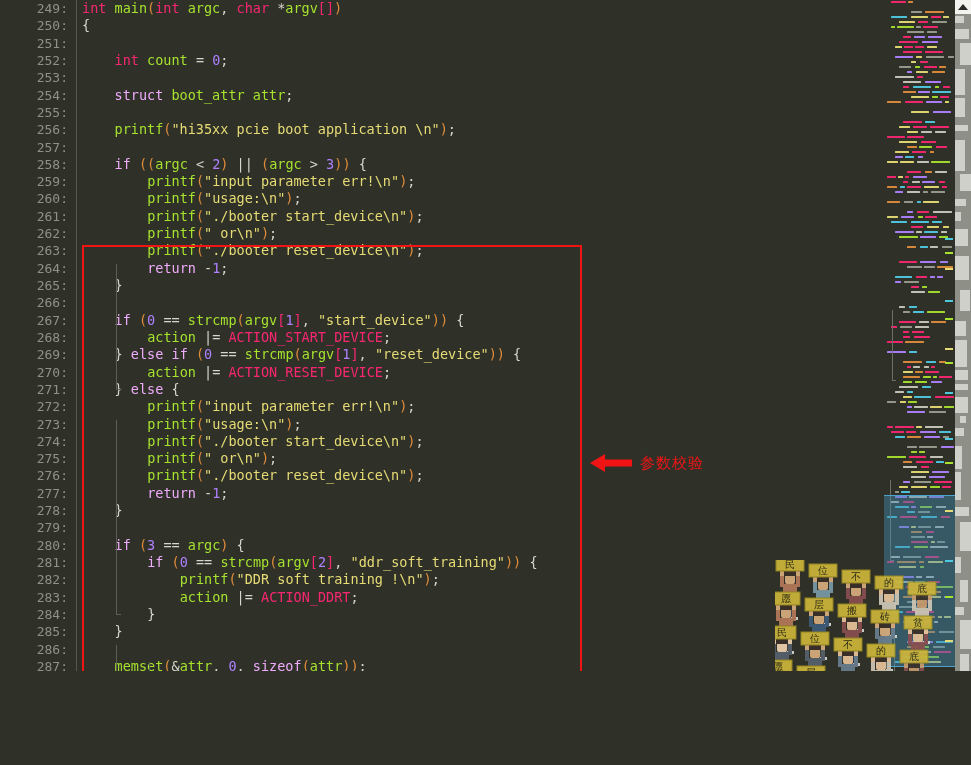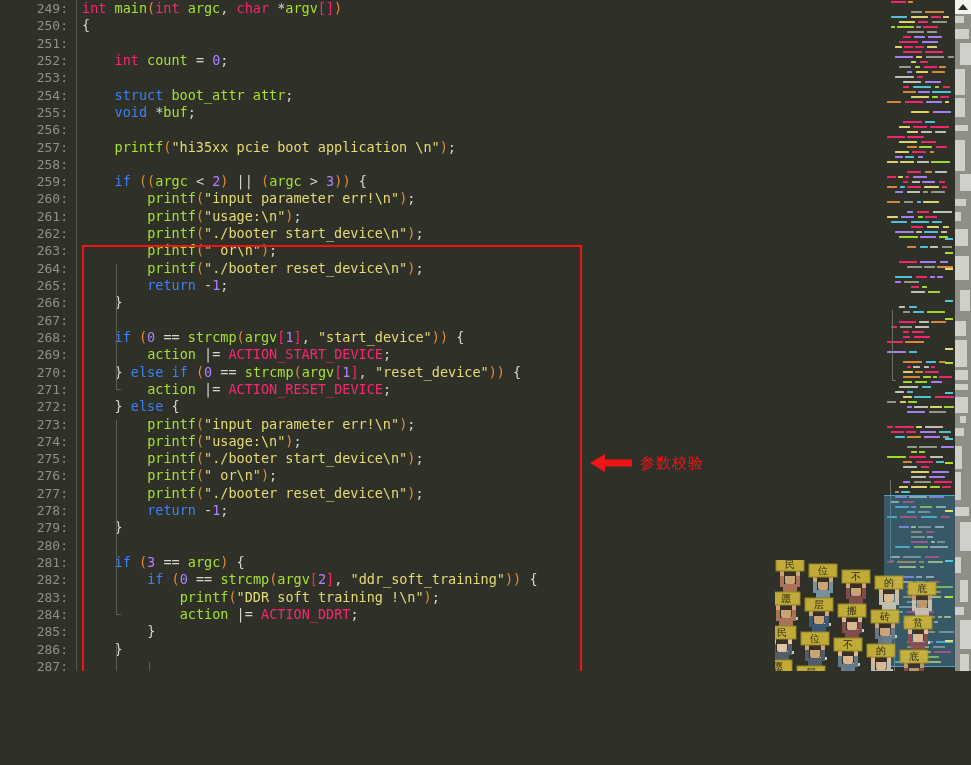--- a/index.html
+++ b/index.html
@@ -14,21 +14,21 @@
   #gutter{position:absolute;left:0;top:0;width:74px;height:765px;background:#2f3129;}
   #gutter-divider{position:absolute;left:76px;top:0;width:1px;height:765px;background:#55584e;}
 
   .ln{height:17.32px;line-height:17.32px;text-align:right;padding-right:6px;
       font-size:13px;color:#8f9184;letter-spacing:0px;}
 
   #code{position:absolute;left:82px;top:0;right:0;height:765px;}
   .cl{height:17.32px;line-height:17.32px;font-size:13.5px;white-space:pre;color:#d6d6cc;}
 
   
-  .kw   {color:#3b82f6;}   
+  .kw   {color:#f0abfc;}   
   .typ  {color:#f92672;}   
   .fn   {color:#a6e22e;}
   .str  {color:#e6db74;}   
   .num  {color:#ae81ff;}   
   .cst  {color:#f92672;}   
   .pun  {color:#d6d6cc;}
   .par  {color:#e08c3a;}   
   .brk  {color:#f92672;}
 
   
@@ -121,21 +121,20 @@
         <div class="ln">293:</div>
       </div>
     <div id="gutter-divider"></div>
     <div id="code">
         <div class="cl"><span class="typ">int</span><span class="pun"> </span><span class="fn">main</span><span class="par">(</span><span class="typ">int</span><span class="pun"> </span><span class="fn">argc</span><span class="pun">,</span><span class="pun"> </span><span class="typ">char</span><span class="pun"> </span><span class="pun">*</span><span class="fn">argv</span><span class="brk">[</span><span class="brk">]</span><span class="par">)</span></div>
         <div class="cl"><span class="pun">{</span></div>
         <div class="cl">&nbsp;</div>
         <div class="cl"><span class="pun"> </span><span class="pun"> </span><span class="pun"> </span><span class="pun"> </span><span class="typ">int</span><span class="pun"> </span><span class="fn">count</span><span class="pun"> </span><span class="pun">=</span><span class="pun"> </span><span class="num">0</span><span class="pun">;</span></div>
         <div class="cl">&nbsp;</div>
         <div class="cl"><span class="pun"> </span><span class="pun"> </span><span class="pun"> </span><span class="pun"> </span><span class="kw">struct</span><span class="pun"> </span><span class="fn">boot_attr</span><span class="pun"> </span><span class="fn">attr</span><span class="pun">;</span></div>
-        <div class="cl"><span class="pun"> </span><span class="pun"> </span><span class="pun"> </span><span class="pun"> </span><span class="kw">void</span><span class="pun"> </span><span class="pun">*</span><span class="fn">buf</span><span class="pun">;</span></div>
         <div class="cl">&nbsp;</div>
         <div class="cl"><span class="pun"> </span><span class="pun"> </span><span class="pun"> </span><span class="pun"> </span><span class="fn">printf</span><span class="par">(</span><span class="str">"hi35xx pcie boot application \n"</span><span class="par">)</span><span class="pun">;</span></div>
         <div class="cl">&nbsp;</div>
         <div class="cl"><span class="pun"> </span><span class="pun"> </span><span class="pun"> </span><span class="pun"> </span><span class="kw">if</span><span class="pun"> </span><span class="par">(</span><span class="par">(</span><span class="fn">argc</span><span class="pun"> </span><span class="pun">&lt;</span><span class="pun"> </span><span class="num">2</span><span class="par">)</span><span class="pun"> </span><span class="pun">|</span><span class="pun">|</span><span class="pun"> </span><span class="par">(</span><span class="fn">argc</span><span class="pun"> </span><span class="pun">&gt;</span><span class="pun"> </span><span class="num">3</span><span class="par">)</span><span class="par">)</span><span class="pun"> </span><span class="pun">{</span></div>
         <div class="cl"><span class="pun"> </span><span class="pun"> </span><span class="pun"> </span><span class="pun"> </span><span class="pun"> </span><span class="pun"> </span><span class="pun"> </span><span class="pun"> </span><span class="fn">printf</span><span class="par">(</span><span class="str">"input parameter err!\n"</span><span class="par">)</span><span class="pun">;</span></div>
         <div class="cl"><span class="pun"> </span><span class="pun"> </span><span class="pun"> </span><span class="pun"> </span><span class="pun"> </span><span class="pun"> </span><span class="pun"> </span><span class="pun"> </span><span class="fn">printf</span><span class="par">(</span><span class="str">"usage:\n"</span><span class="par">)</span><span class="pun">;</span></div>
         <div class="cl"><span class="pun"> </span><span class="pun"> </span><span class="pun"> </span><span class="pun"> </span><span class="pun"> </span><span class="pun"> </span><span class="pun"> </span><span class="pun"> </span><span class="fn">printf</span><span class="par">(</span><span class="str">"./booter start_device\n"</span><span class="par">)</span><span class="pun">;</span></div>
         <div class="cl"><span class="pun"> </span><span class="pun"> </span><span class="pun"> </span><span class="pun"> </span><span class="pun"> </span><span class="pun"> </span><span class="pun"> </span><span class="pun"> </span><span class="fn">printf</span><span class="par">(</span><span class="str">" or\n"</span><span class="par">)</span><span class="pun">;</span></div>
         <div class="cl"><span class="pun"> </span><span class="pun"> </span><span class="pun"> </span><span class="pun"> </span><span class="pun"> </span><span class="pun"> </span><span class="pun"> </span><span class="pun"> </span><span class="fn">printf</span><span class="par">(</span><span class="str">"./booter reset_device\n"</span><span class="par">)</span><span class="pun">;</span></div>
         <div class="cl"><span class="pun"> </span><span class="pun"> </span><span class="pun"> </span><span class="pun"> </span><span class="pun"> </span><span class="pun"> </span><span class="pun"> </span><span class="pun"> </span><span class="kw">return</span><span class="pun"> </span><span class="pun">-</span><span class="num">1</span><span class="pun">;</span></div>

